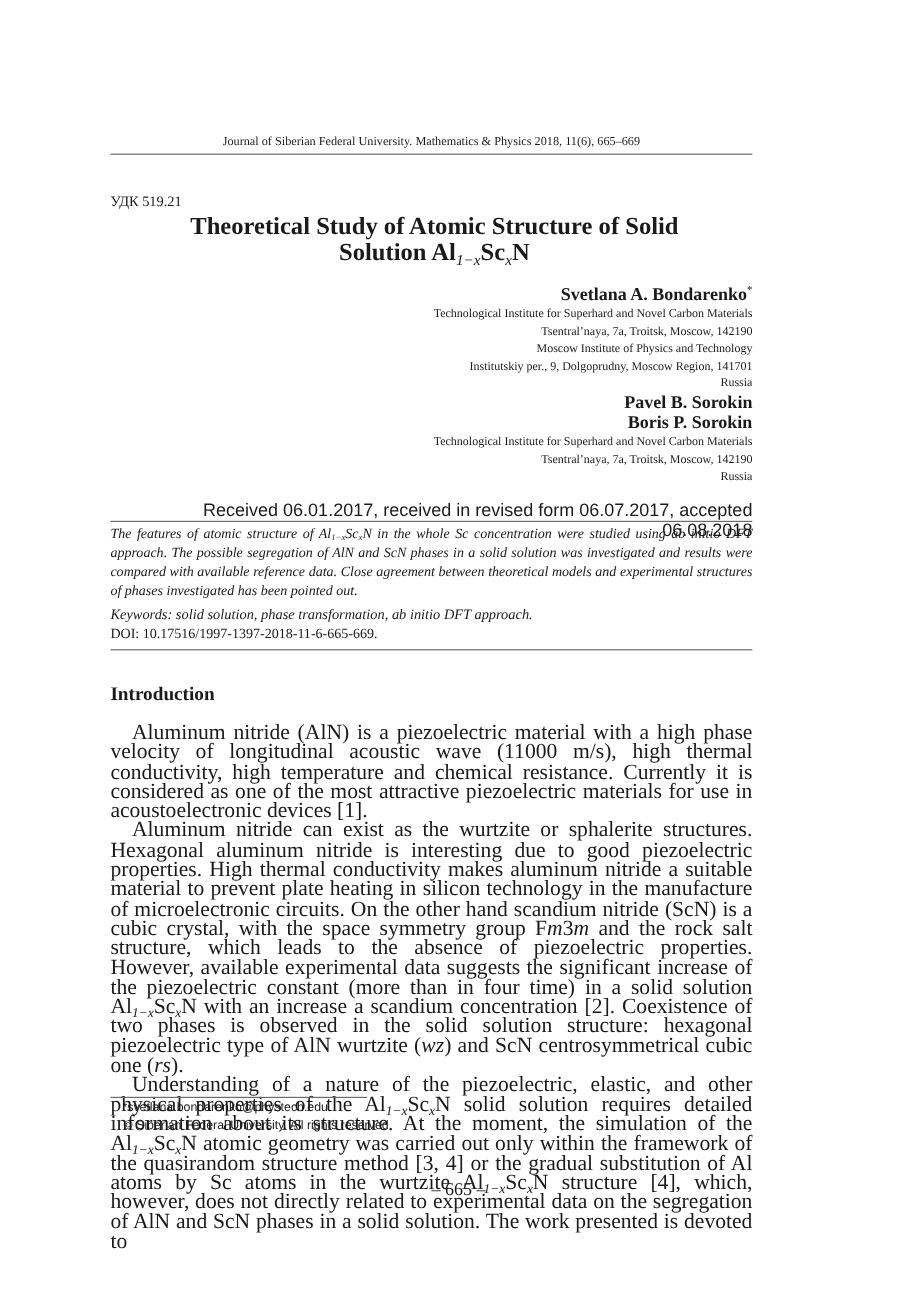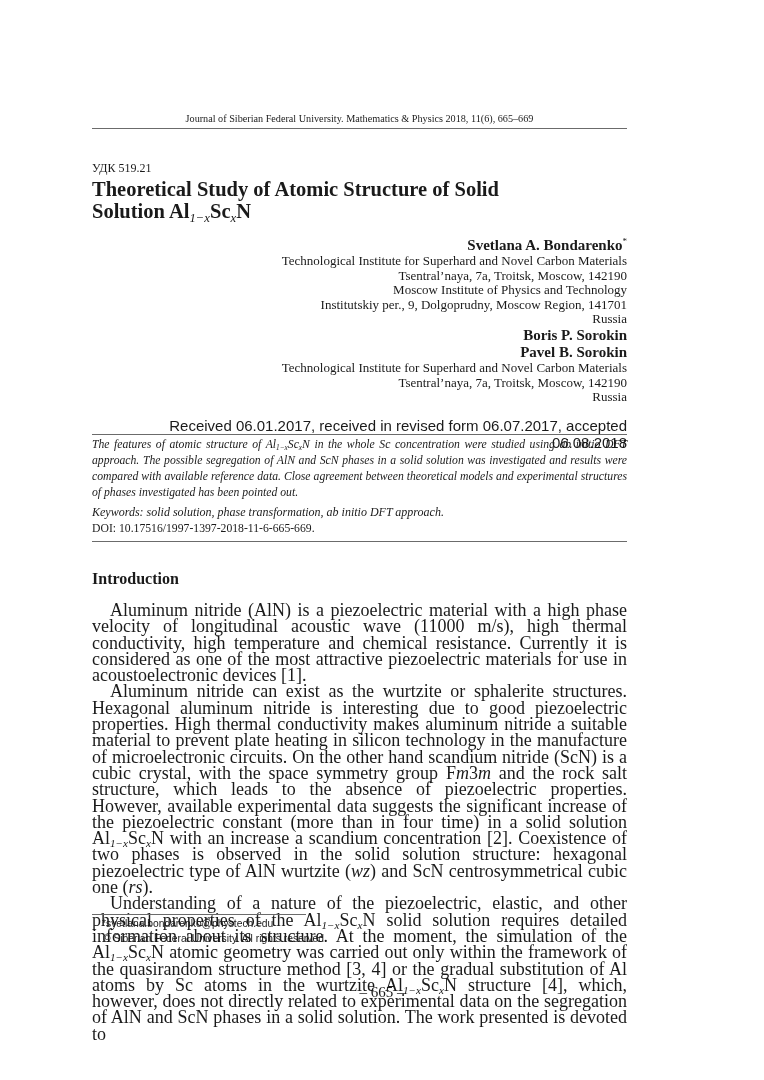--- a/index.html
+++ b/index.html
@@ -6,27 +6,27 @@
   body { width: 764px; height: 1080px; position: relative; overflow: hidden;
          font-family: "DejaVu Serif", "Liberation Serif", serif; color: #1a1a1a; }
   .page { position: absolute; left: 0; top: 0; width: 764px; height: 790px; }
   .abs { position: absolute; }
   .running-head { left: 92px; width: 535px; top: 113px; font-size: 10.2px; text-align: center;
                   font-family: "Liberation Serif", serif; }
   .rule { position: absolute; height: 0; border-top: 1.3px solid #6b6b6b; }
   .udc { left: 92px; top: 161px; font-size: 12px; font-family: Liberation Serif, serif; }
   .title { left: 92px; top: 178px; width: 540px; font-size: 20.5px; font-weight: bold; line-height: 22px;
            font-family: "Liberation Serif", serif; }
-  .title .line { display: block; }
+  .title .line { display: block; text-align: center; }
   sub { font-size: 0.62em; vertical-align: -0.3em; line-height: 0; font-weight: normal; }
   sub i, .it { font-style: italic; }
   .authors { right: 137px; top: 233px; width: 400px; text-align: right;
              font-family: "Liberation Serif", serif; }
   .author-name { font-size: 15px; font-weight: bold; line-height: 17px; display: block; }
-  .aff { font-size: 13px; line-height: 14.6px; display: block; }
+  .aff { font-size: 10px; line-height: 14.6px; display: block; }
   .received { left: 92px; width: 535px; top: 417px; text-align: right; font-size: 15px;
               font-family: Liberation Sans, sans-serif; }
   .abstract { left: 92px; width: 535px; top: 437px; font-size: 11.7px; line-height: 16px; font-style: italic;
               text-align: justify; font-family: "Liberation Serif", serif; }
   .keywords { left: 92px; top: 505px; font-size: 12px; font-style: italic; font-family: "Liberation Serif", serif; }
   .doi { left: 92px; top: 522px; font-size: 11.7px; font-family: "Liberation Serif", serif; }
   .section-heading { left: 92px; top: 570px; font-size: 16px; font-weight: bold; font-family: "Liberation Serif", serif; }
   .body-text { left: 92px; width: 535px; top: 602px; font-size: 18px; line-height: 16.3px; text-align: justify;
                font-family: "Liberation Serif", serif; }
   .body-text p { margin: 0; text-indent: 18px; }
@@ -51,22 +51,22 @@
     <span class="line"><span>Solution Al</span><sub><i>1−x</i></sub><span>Sc</span><sub><i>x</i></sub><span>N</span></span>
   </div>
 
   <div class="abs authors">
     <span class="author-name"><span>Svetlana A. Bondarenko</span><sup style="font-size:9px;font-weight:normal">*</sup></span>
     <span class="aff">Technological Institute for Superhard and Novel Carbon Materials</span>
     <span class="aff">Tsentral’naya, 7a, Troitsk, Moscow, 142190</span>
     <span class="aff">Moscow Institute of Physics and Technology</span>
     <span class="aff">Institutskiy per., 9, Dolgoprudny, Moscow Region, 141701</span>
     <span class="aff">Russia</span>
+    <span class="author-name">Pavel B. Sorokin</span>
     <span class="author-name">Boris P. Sorokin</span>
-    <span class="author-name">Pavel B. Sorokin</span>
     <span class="aff">Technological Institute for Superhard and Novel Carbon Materials</span>
     <span class="aff">Tsentral’naya, 7a, Troitsk, Moscow, 142190</span>
     <span class="aff">Russia</span>
   </div>
 
   <div class="abs received">Received 06.01.2017, received in revised form 06.07.2017, accepted 06.08.2018</div>
   <div class="rule" style="left:92px; width:535px; top:434px;"></div>
 
   <div class="abs abstract"><span>The features of atomic structure of Al</span><sub>1−x</sub><span>Sc</span><sub>x</sub><span>N in the whole Sc concentration were studied using ab initio DFT approach. The possible segregation of AlN and ScN phases in a solid solution was investigated and results were compared with available reference data. Close agreement between theoretical models and experimental structures of phases investigated has been pointed out.</span></div>
 

